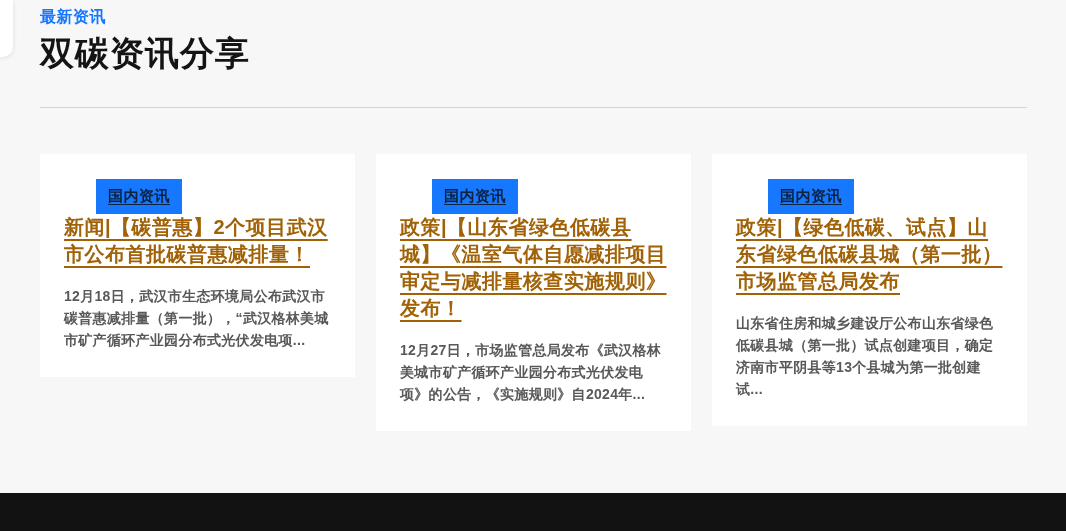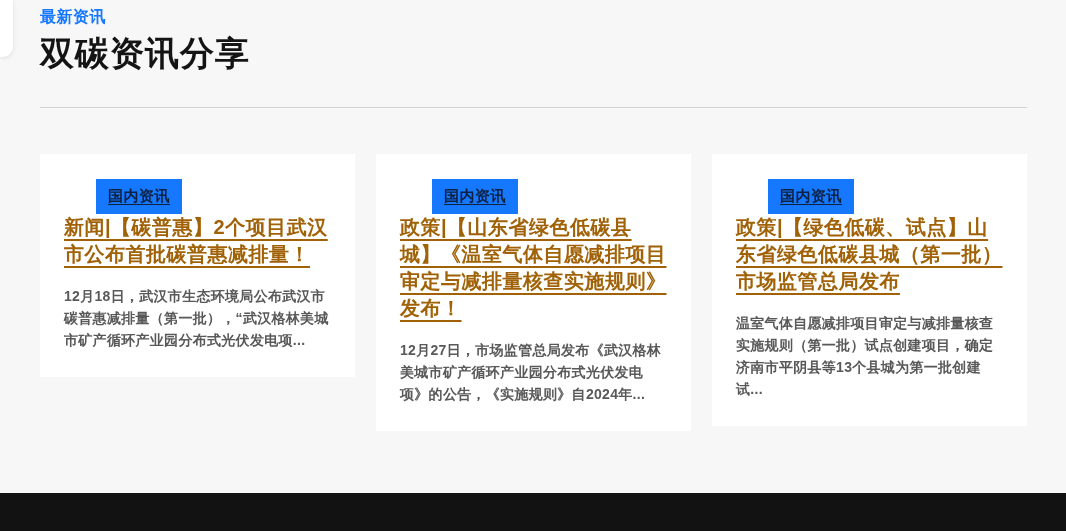--- a/index.html
+++ b/index.html
@@ -134,21 +134,21 @@
         </span>
         <a class="card-title">政策|【山东省绿色低碳县城】《温室气体自愿减排项目审定与减排量核查实施规则》发布！</a>
         <p class="card-excerpt">12月27日，市场监管总局发布《武汉格林美城市矿产循环产业园分布式光伏发电项》的公告，《实施规则》自2024年...</p>
       </div>
 
       <div class="news-card">
         <span class="badge">
           <a>国内资讯</a>
         </span>
         <a class="card-title">政策|【绿色低碳、试点】山东省绿色低碳县城（第一批）市场监管总局发布</a>
-        <p class="card-excerpt">温室气体自愿减排项目审定与减排量核查实施规则（第一批）试点创建项目，确定济南市平阴县等13个县城为第一批创建试...</p>
+        <p class="card-excerpt">山东省住房和城乡建设厅公布山东省绿色低碳县城（第一批）试点创建项目，确定济南市平阴县等13个县城为第一批创建试...</p>
       </div>
 
     </div>
   </div>
 
   <div class="footer-bar"></div>
 
 </div>
 
 </body></html>

